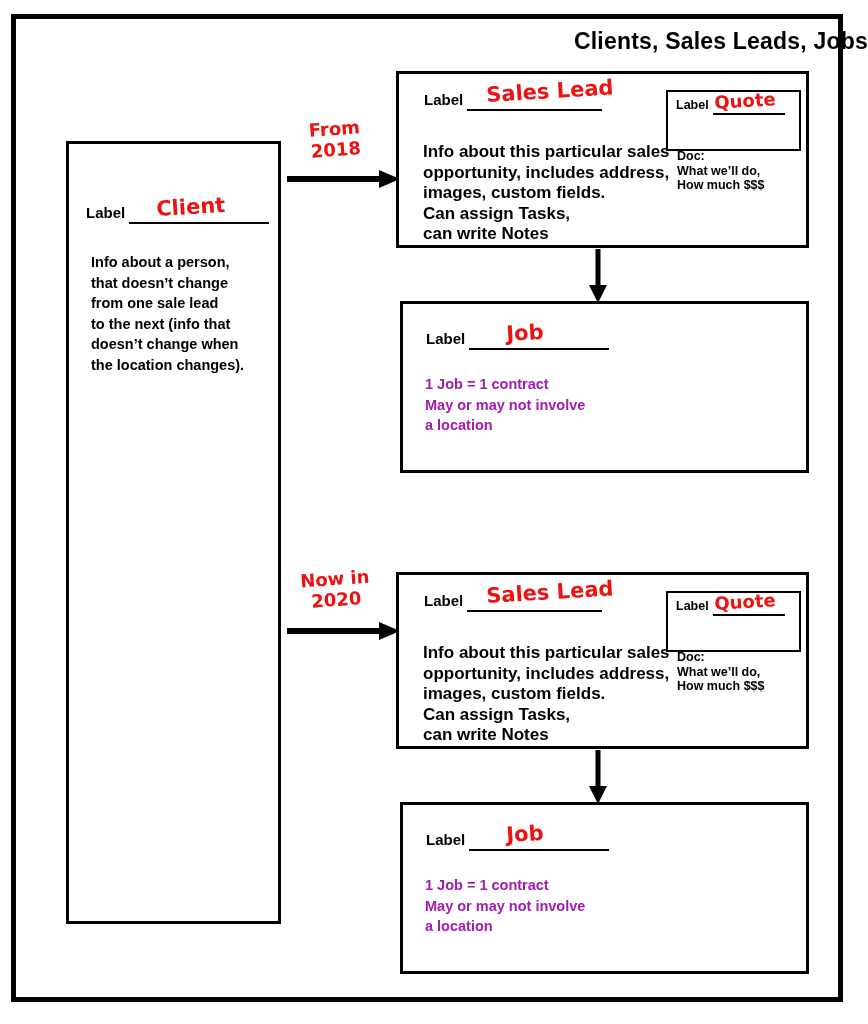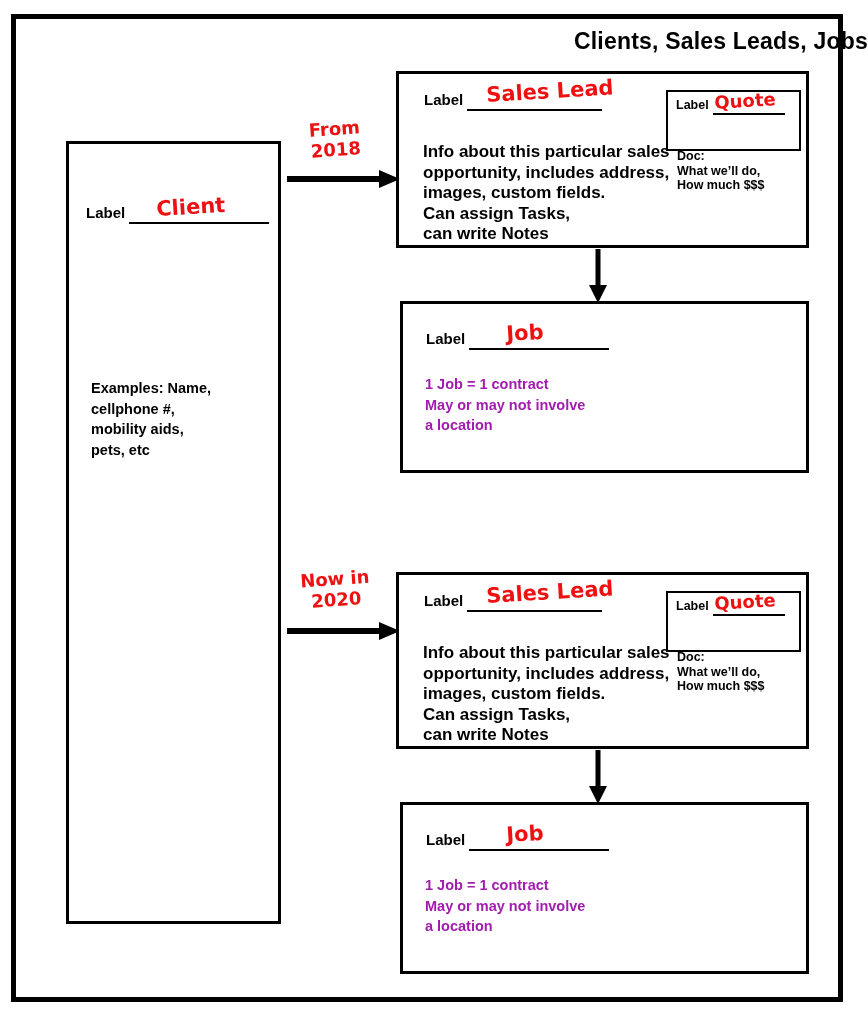--- a/index.html
+++ b/index.html
@@ -241,24 +241,26 @@
 
   <div id="page-title">Clients, Sales Leads, Jobs</div>
 
   <div class="box" id="client-box">
     <div class="label-row" id="client-label-row">
       <span class="label-word">Label</span>
       <span class="label-line">
         <span class="handwritten" id="client-handwriting">Client</span>
       </span>
     </div>
-    <div id="client-examples">Examples: Name,
-cellphone #,
-mobility aids,
-pets, etc</div>
+    <div id="client-body">Info about a person,
+that doesn’t change
+from one sale lead
+to the next (info that
+doesn’t change when
+the  location changes).</div>
   </div>
 
   <div class="arrow-caption" id="caption-from-2018">From
 2018</div>
   <svg class="arrow-h" id="arrow-from-2018" viewBox="0 0 113 22">
     <line x1="0" y1="11" x2="96" y2="11" stroke="#000000" stroke-width="6"></line>
     <polygon points="92,2 113,11 92,20" fill="#000000"></polygon>
   </svg>
 
   <div class="box sales-lead-box" id="sales-lead-box-1">

